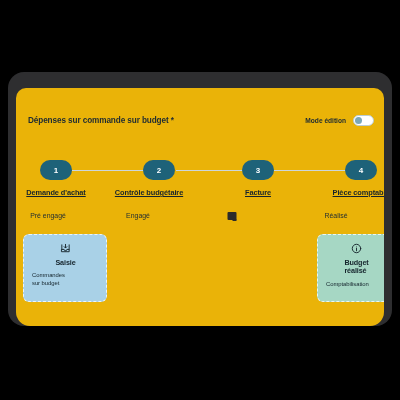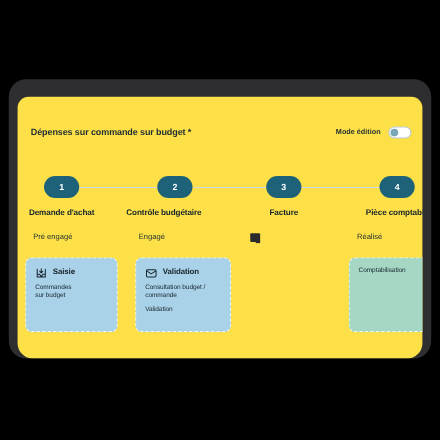--- a/index.html
+++ b/index.html
@@ -26,21 +26,21 @@
     border-radius: 16px;
     box-sizing: border-box;
     overflow: hidden;
   }
   #content-panel {
     position: absolute;
     left: 8px;
     top: 16px;
     right: 8px;
     bottom: 0px;
-    background: #fde047;
+    background: #eab308;
     border-radius: 10px 10px 14px 14px;
     box-sizing: border-box;
     overflow: hidden;
   }
 
   
   .header-row {
     position: absolute;
     left: 0; right: 0;
     top: 22px;
@@ -124,20 +124,21 @@
 
   .step-title {
     position: absolute;
     top: 0;
     font-size: 7.4px;
     font-weight: bold;
     color: #17242b;
     white-space: nowrap;
     transform: translateX(-50%);
     letter-spacing: -0.1px;
+    text-decoration: underline;
   }
   .status-item {
     position: absolute;
     top: 0;
     font-size: 6.9px;
     color: #1e2b33;
     white-space: nowrap;
     transform: translateX(-50%);
   }
   .status-glyph {
@@ -174,23 +175,24 @@
     box-sizing: border-box;
     padding: 8px 7px 6px 8px;
     border: 1px dashed rgba(255,255,255,0.78);
     overflow: hidden;
   }
   .card.blue  { background: #a9d1e7; }
   .card.green { background: #a6d7c4; }
 
   .card-head {
     display: flex;
-    align-items: flex-start;
+    align-items: center;
     gap: 5px;
     margin-bottom: 5px;
+    flex-direction: column;
   }
   .card-icon {
     flex: 0 0 auto;
     width: 11px;
     height: 11px;
     color: #15242c;
     margin-top: 0px;
   }
   .card-icon svg { display: block; width: 11px; height: 11px; }
   .card-title {
@@ -257,34 +259,31 @@
             <svg viewBox="0 0 24 24" fill="none" stroke="currentColor" stroke-width="2" stroke-linecap="round" stroke-linejoin="round">
               <path d="M4 4v10M20 4v10M4 14h5l1.5 3h3L15 14h5v5H4z"></path>
               <path d="M12 3v7M9 8l3 3 3-3"></path>
             </svg>
           </span>
           <div class="card-title">Saisie</div>
         </div>
         <div class="card-line">Commandes<br>sur budget</div>
       </div>
 
-      <div class="card blue" style="left:107px; width:87px;">
+
+
+      <div class="card green" style="left:301px; width:78px;">
         <div class="card-head">
           <span class="card-icon">
             <svg viewBox="0 0 24 24" fill="none" stroke="currentColor" stroke-width="2" stroke-linecap="round" stroke-linejoin="round">
-              <rect x="2.5" y="5" width="19" height="14" rx="2"></rect>
-              <path d="M3 7l9 6 9-6"></path>
+              <circle cx="12" cy="12" r="9.2"></circle>
+              <path d="M12 11v6"></path>
+              <circle cx="12" cy="7.4" r="0.9" fill="currentColor" stroke="none"></circle>
             </svg>
           </span>
-          <div class="card-title">Validation</div>
+          <div class="card-title">Budget<br>réalisé</div>
         </div>
-        <div class="card-line">Consultation budget /<br>commande</div>
-        <div class="card-line">Validation</div>
-      </div>
-
-
-      <div class="card green" style="left:301px; width:78px;">
         <div class="card-line">Comptabilisation</div>
       </div>
 
     </div>
   </div>
 </div>
 
 </body></html>

